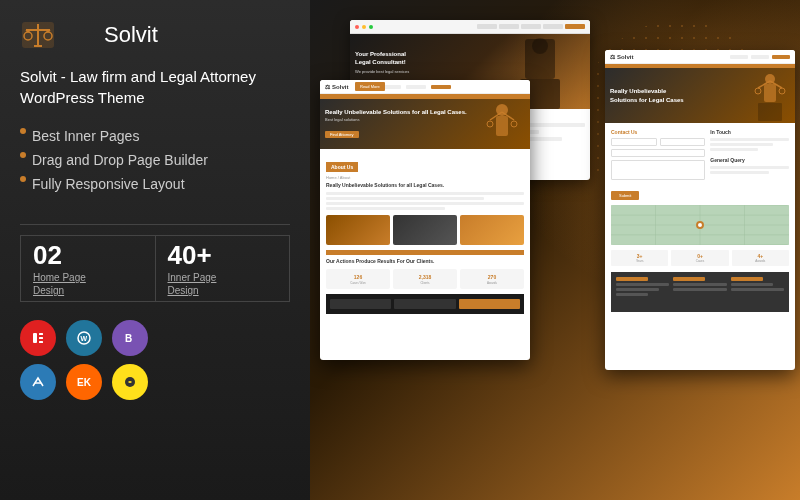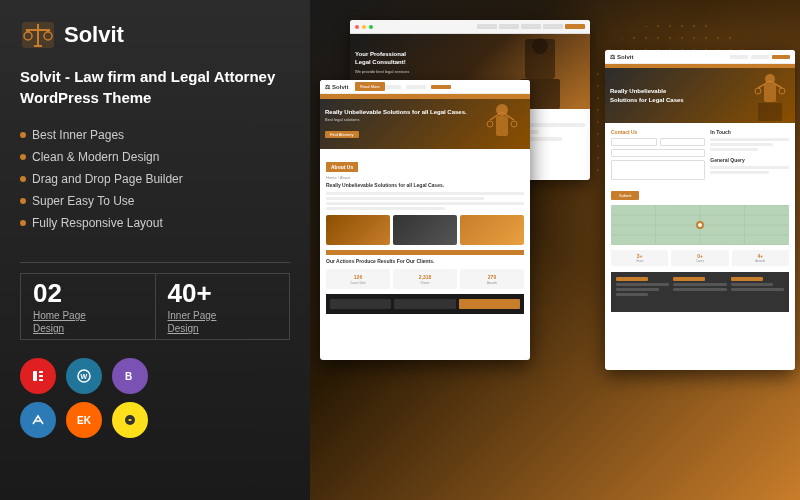--- a/index.html
+++ b/index.html
@@ -37,43 +37,44 @@
     }
 
     .logo-icon {
       width: 36px;
       height: 30px;
       margin-right: 8px;
     }
 
     .logo-text {
       font-size: 22px;
-      font-weight: bold;
+      font-weight: normal;
       color: white;
+      margin-left: 40px;
     }
 
     .product-title {
       font-size: 15px;
-      font-weight: bold;
+      font-weight: normal;
       color: white;
       line-height: 1.4;
       margin-bottom: 16px;
     }
 
     .features-list {
       list-style: none;
       margin-bottom: 18px;
     }
 
     .features-list li {
       color: #cccccc;
-      font-size: 12px;
+      font-size: 14px;
       padding: 4px 0;
       display: flex;
-      align-items: center;
+      align-items: flex-start;
       gap: 6px;
     }
 
     .features-list li::before {
       content: '';
       width: 6px;
       height: 6px;
       border-radius: 50%;
       background: #c87d2a;
       flex-shrink: 0;
@@ -593,27 +594,21 @@
       <span class="logo-text">Solvit</span>
     </div>
 
     <div class="product-title">Solvit - Law firm and Legal Attorney WordPress Theme</div>
 
     <ul class="features-list">
       <li>
           <span>Best Inner Pages</span>
         </li>
       <li>
-          <span>Clean &amp; Modern Design</span>
-        </li>
-      <li>
           <span>Drag and Drop Page Builder</span>
-        </li>
-      <li>
-          <span>Super Easy To Use</span>
         </li>
       <li>
           <span>Fully Responsive Layout</span>
         </li>
     </ul>
 
     <div class="divider"></div>
 
     <div class="stats-row">
       <div class="stat-box">

